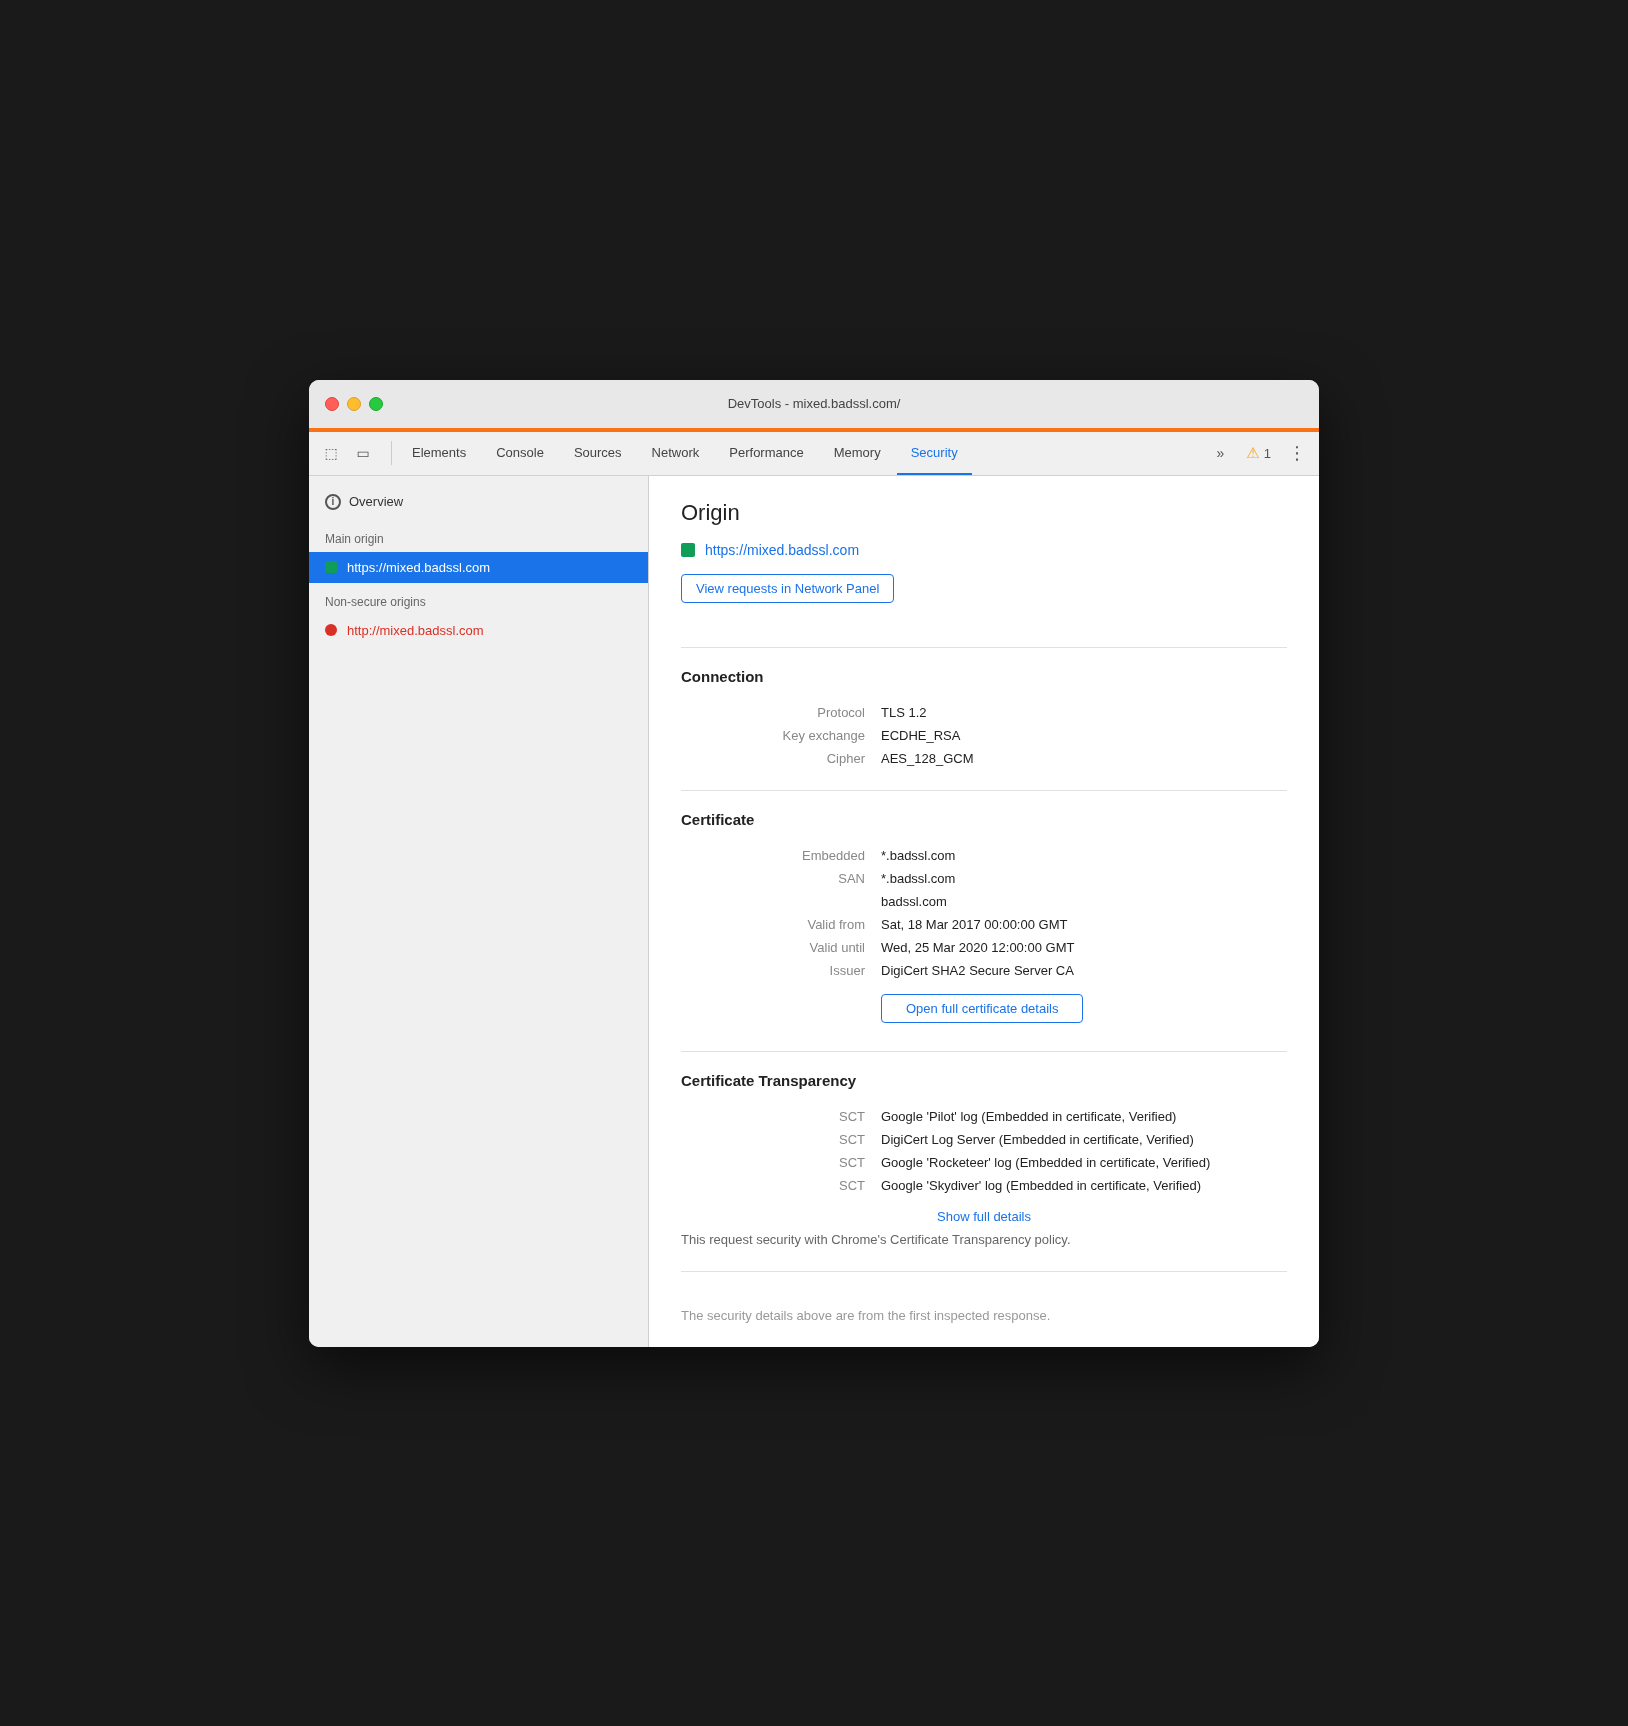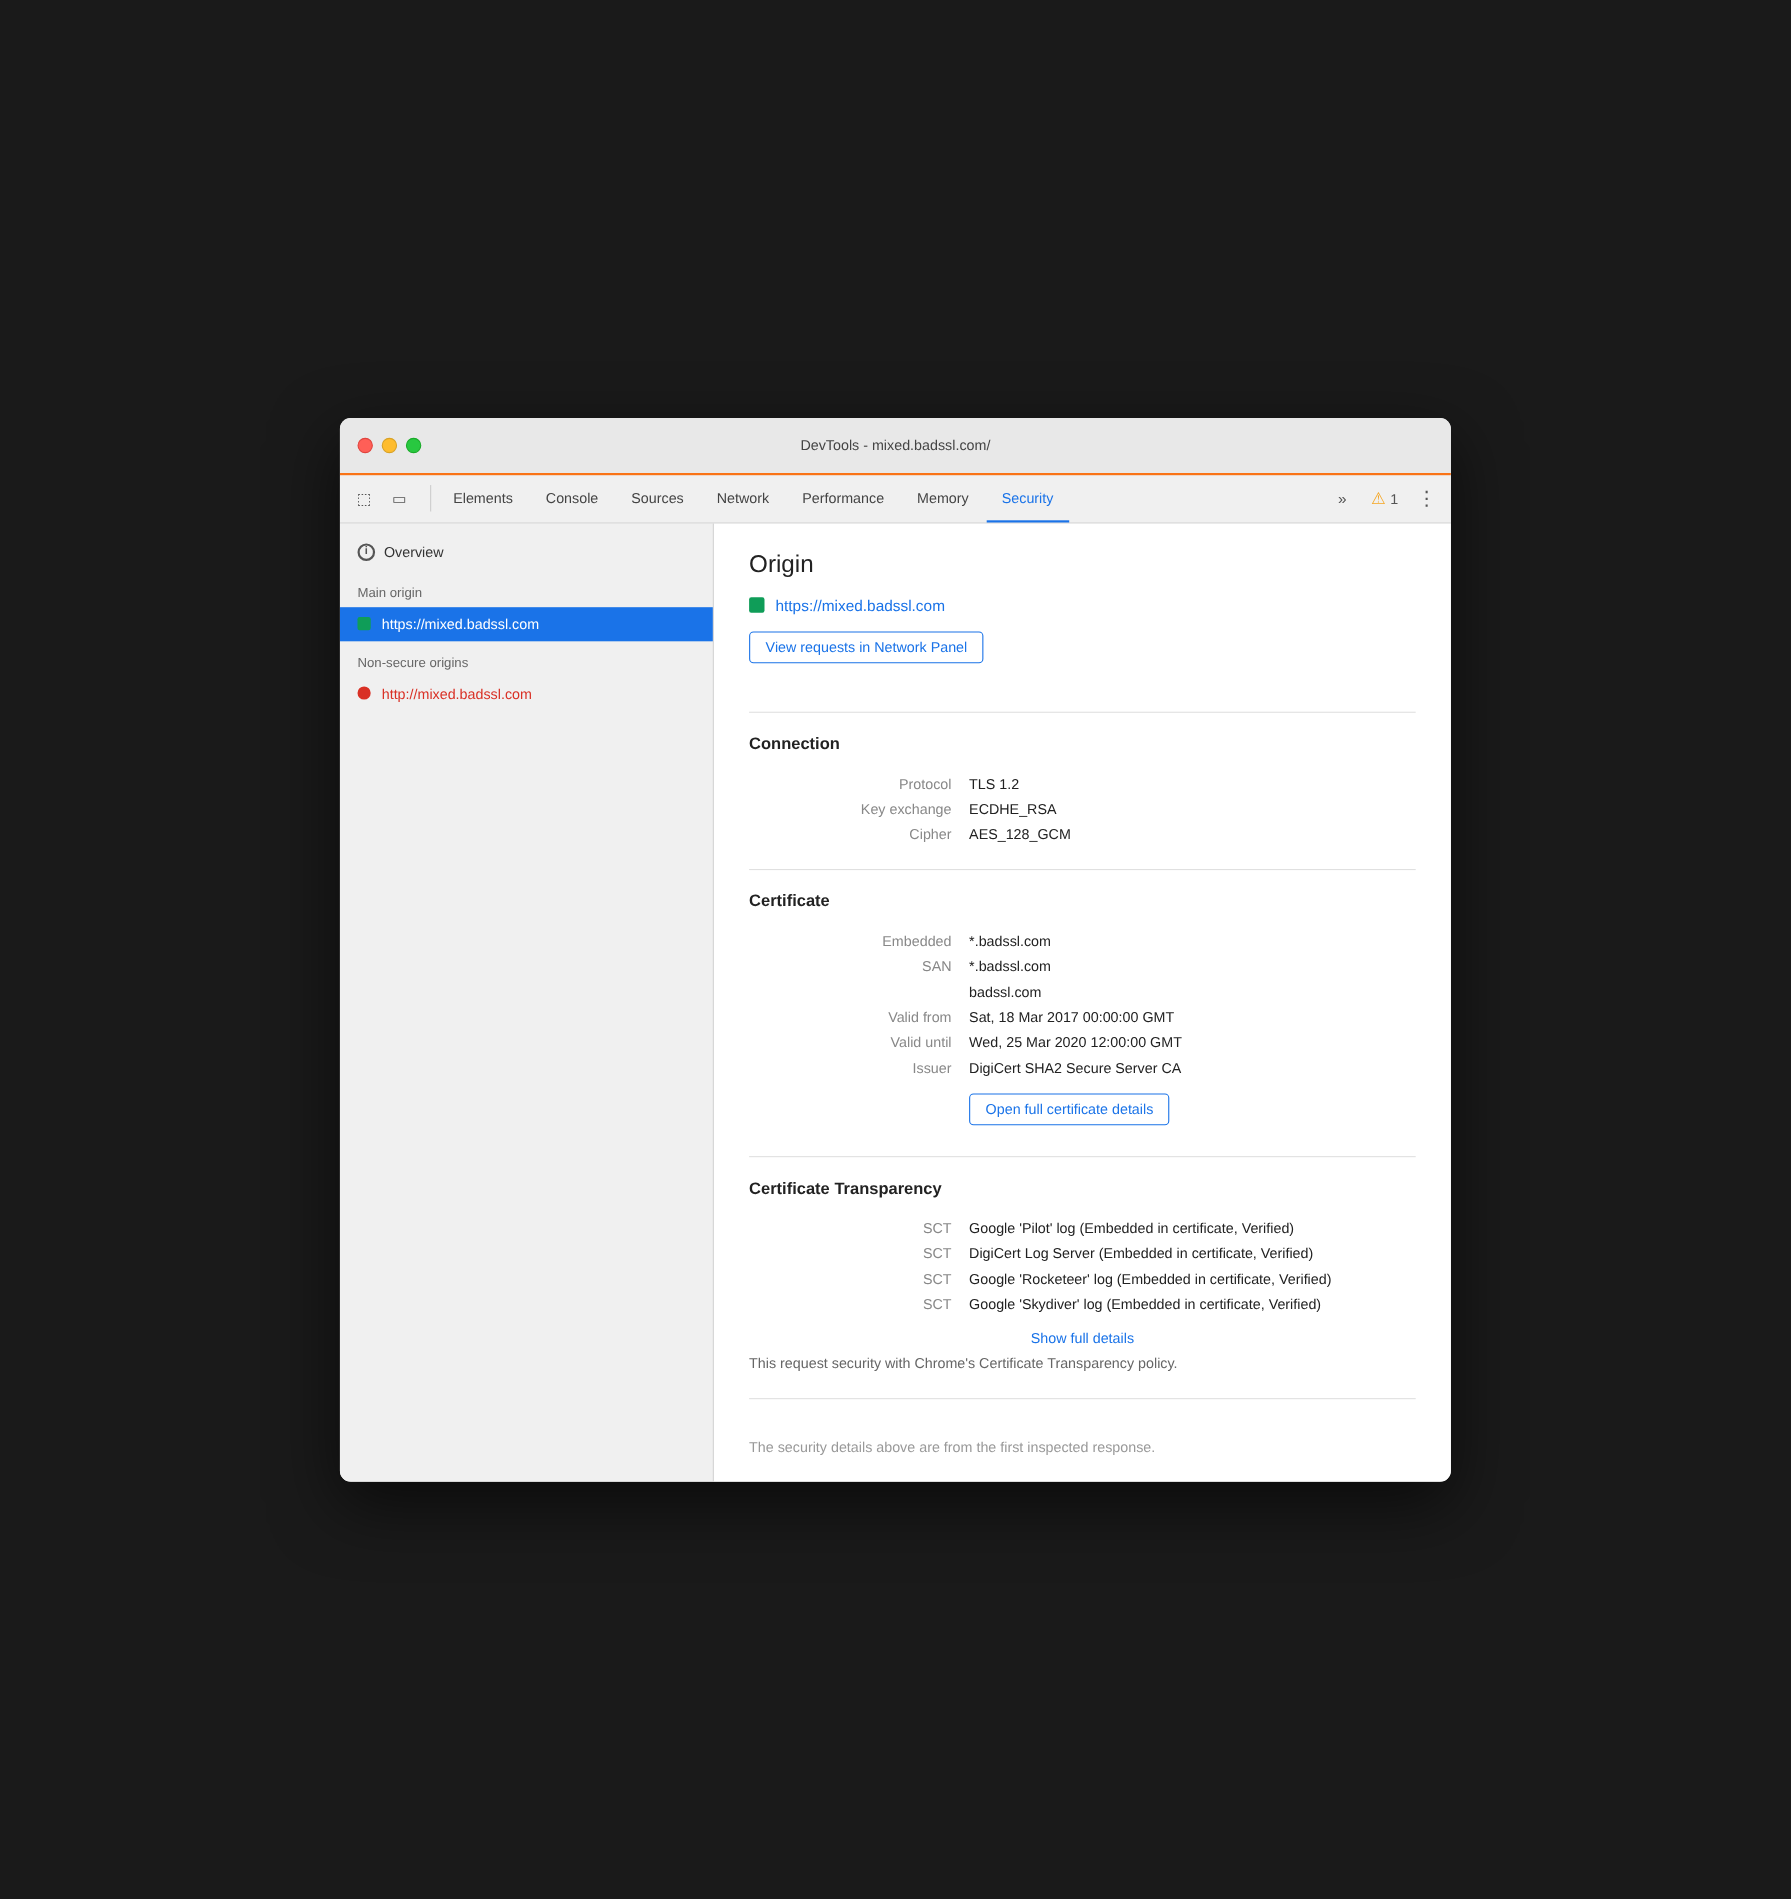--- a/index.html
+++ b/index.html
@@ -17,21 +17,21 @@
       border-radius: 10px;
       box-shadow: 0 20px 60px rgba(0,0,0,0.6);
       overflow: hidden;
     }
     .titlebar {
       background: #e8e8e8;
       height: 52px;
       display: flex;
       align-items: center;
       padding: 0 16px;
-      border-bottom: 2px solid #f97316;
+      border-bottom: 4px solid #f97316;
       position: relative;
     }
     .traffic-lights {
       display: flex;
       gap: 8px;
       align-items: center;
     }
     .traffic-light {
       width: 14px;
       height: 14px;
@@ -260,21 +260,21 @@
       text-align: right;
       padding-right: 16px;
       width: 200px;
       white-space: nowrap;
     }
     .detail-table td.value {
       color: #222;
     }
     .cert-btn {
       display: inline-block;
-      padding: 6px 14px;
+      padding: 6px 24px;
       border: 1px solid #1a73e8;
       border-radius: 4px;
       color: #1a73e8;
       font-size: 13px;
       cursor: pointer;
       background: white;
       margin-top: 8px;
       margin-bottom: 4px;
     }
     .sct-table {

